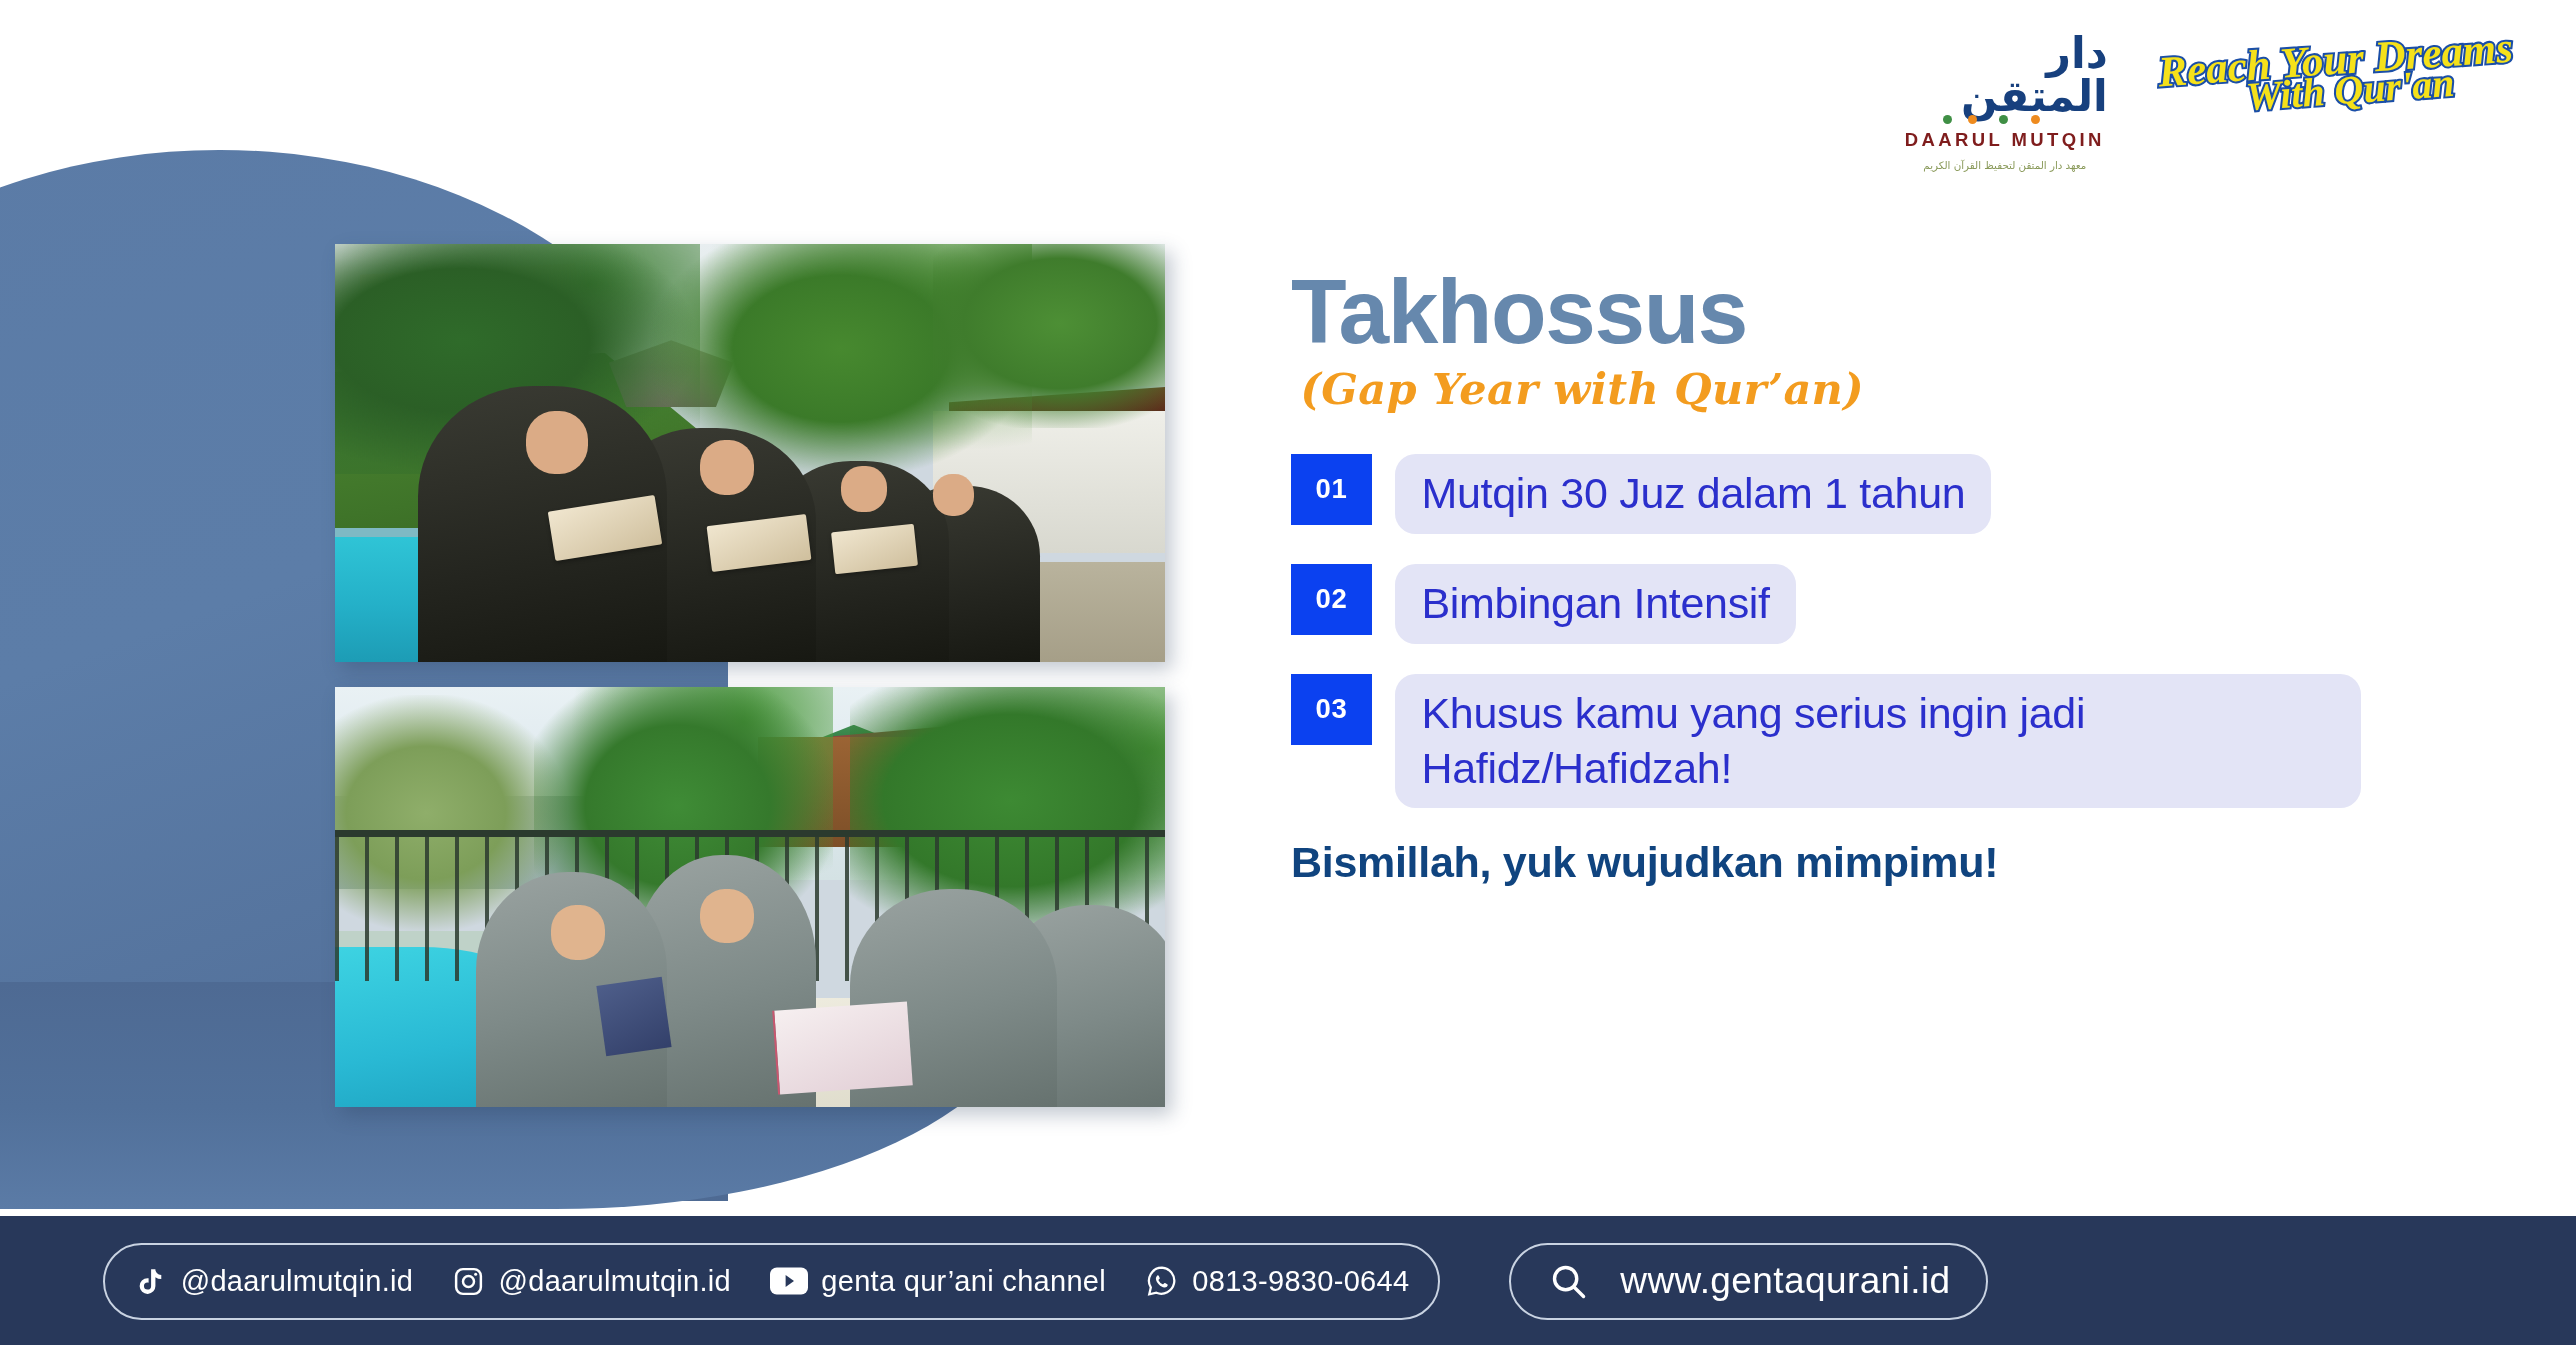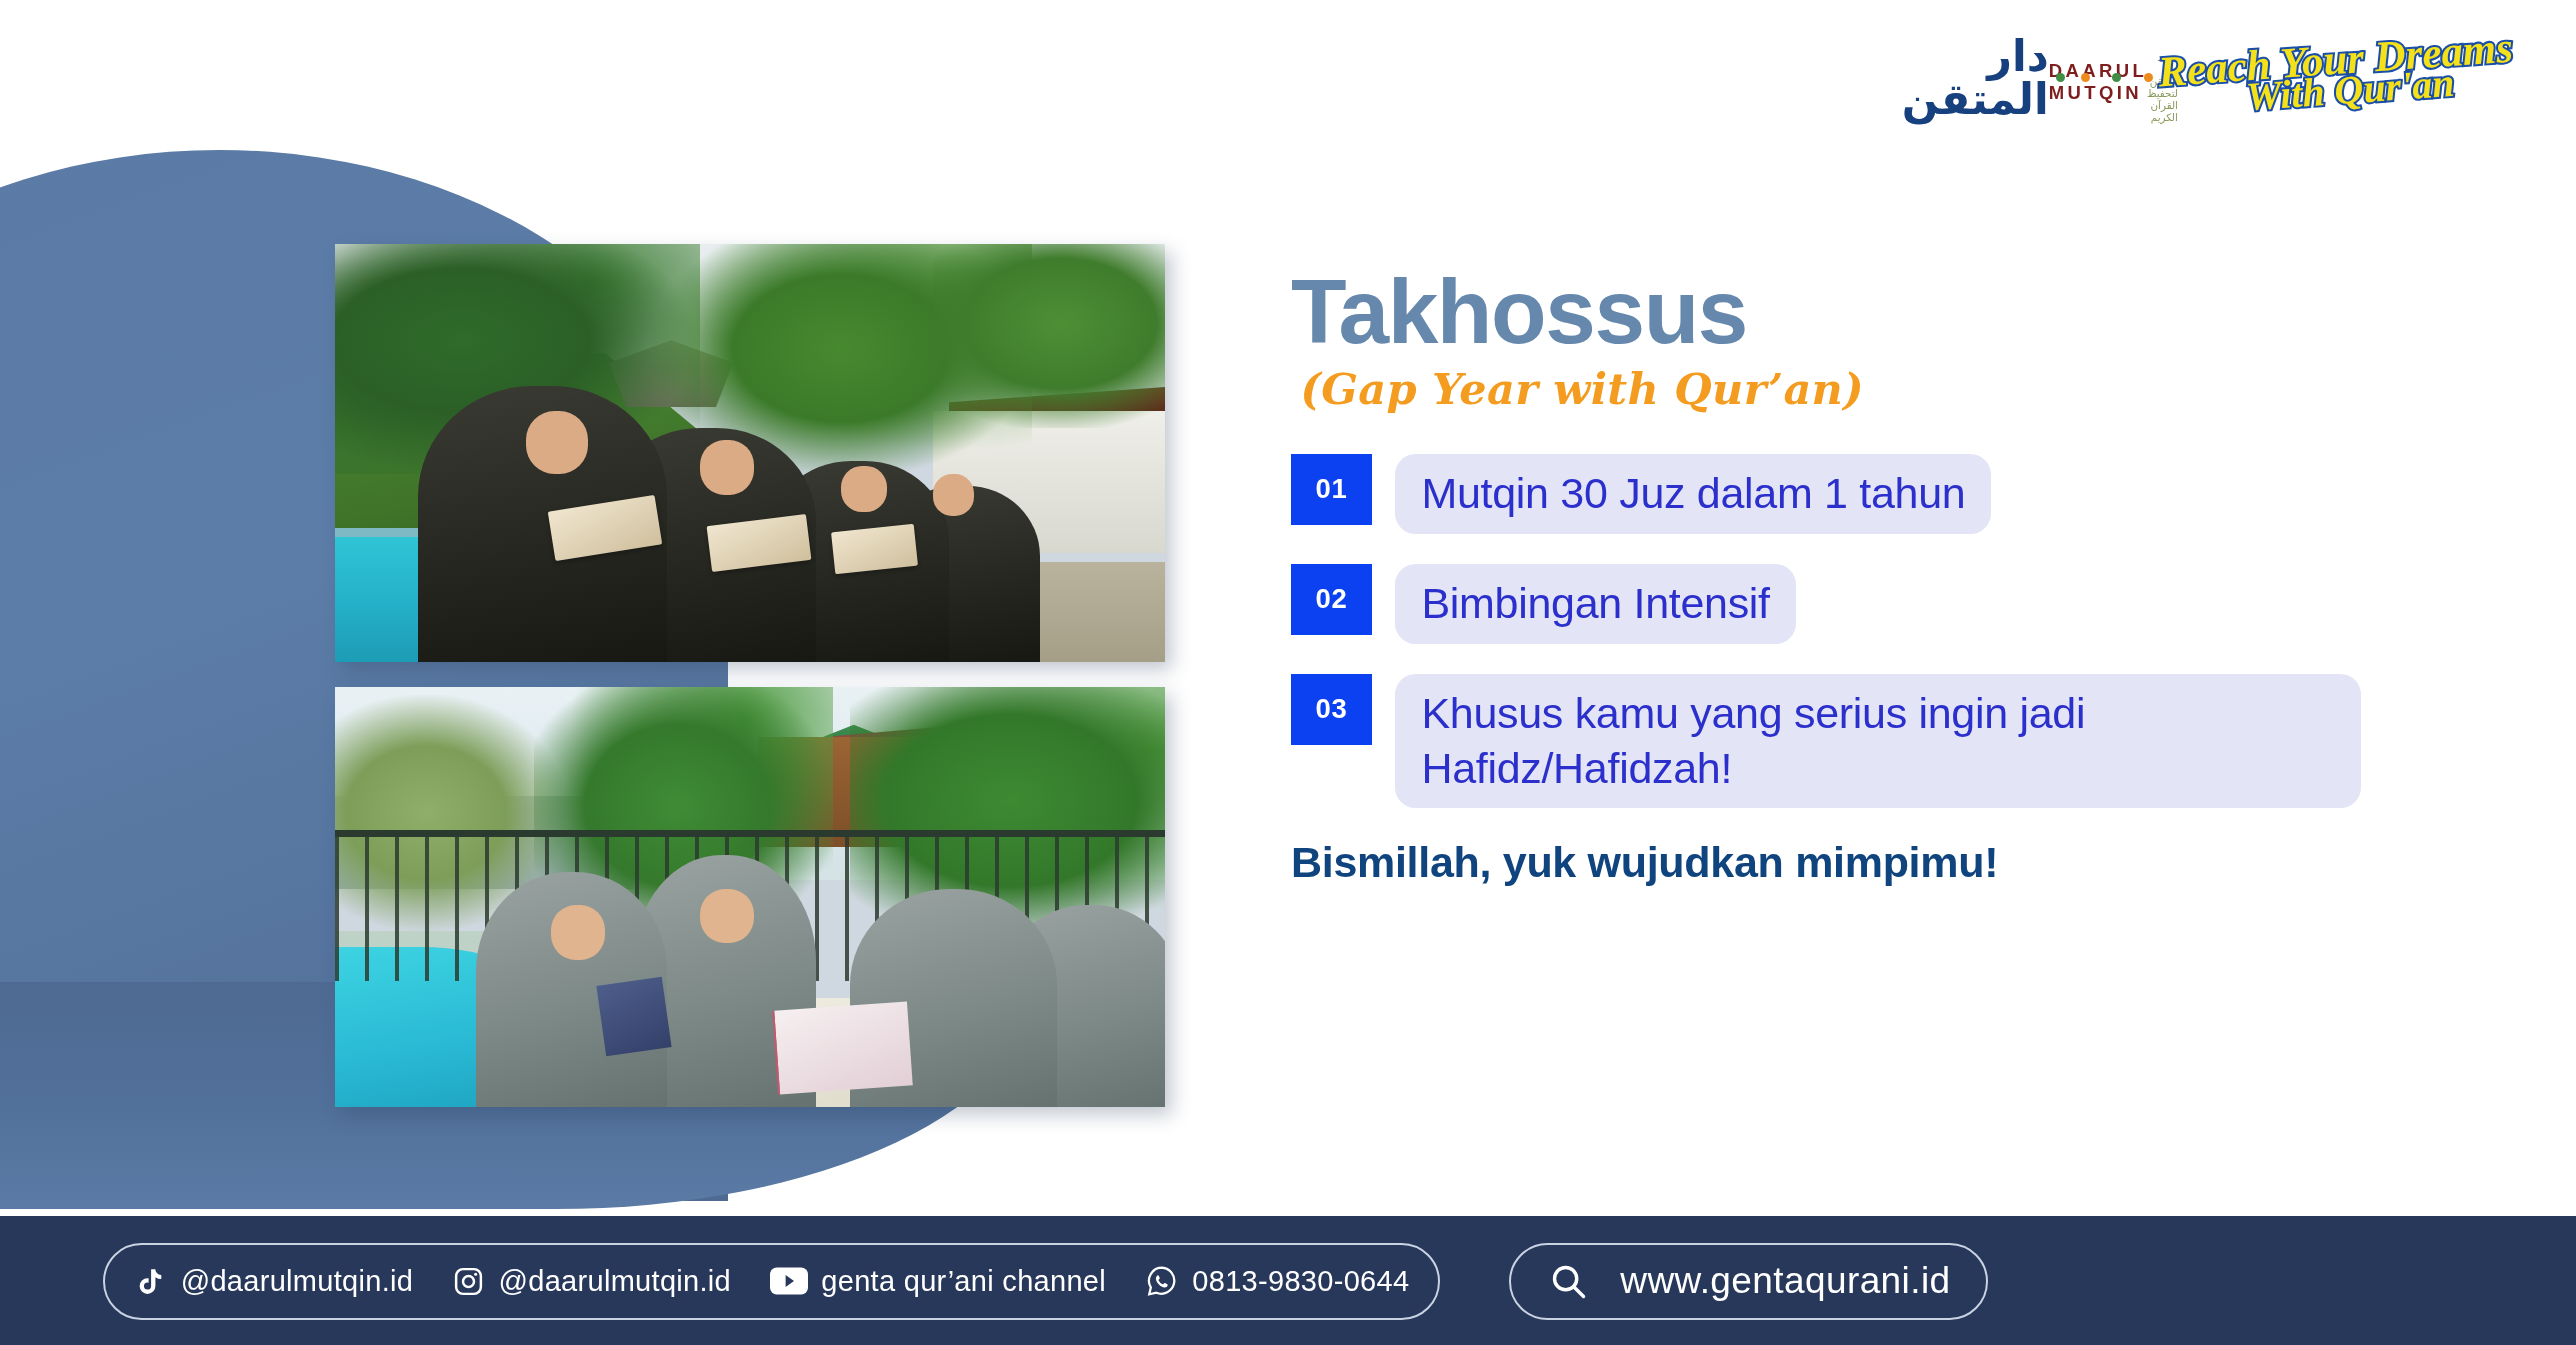--- a/index.html
+++ b/index.html
@@ -145,34 +145,34 @@
   .q1{left:26%;top:52%;width:6.5%;height:13%;}
   .q2{left:44%;top:48%;width:6.5%;height:13%;}
   .p2-quran{position:absolute;left:53%;top:76%;width:16%;height:20%;
     background:linear-gradient(160deg,#f6eff0,#e2cfd6);
     border-left:2.7px solid #c9566f;transform:rotate(-4deg);}
   .p2-bookblue{position:absolute;left:32%;top:70%;width:8%;height:17%;
     background:linear-gradient(160deg,#4e5e8a,#33406a);transform:rotate(-8deg);}
 
   
   .logo-wrap{position:absolute;right:62px;top:32px;z-index:6;display:flex;align-items:flex-start;gap:51px;}
-  .logo-mark{width:206px;display:flex;flex-direction:row;align-items:center;}
+  .logo-mark{width:206px;display:flex;flex-direction:column;align-items:center;}
   .logo-arabic{
     font-family:"DejaVu Sans", sans-serif;
     font-size:43px;color:#17407e;line-height:1;letter-spacing:-1.4px;
     direction:rtl;font-weight:700;
   }
   .logo-dots{position:relative;width:137px;height:5.5px;margin-top:-2.7px;}
   .logo-dots i{position:absolute;width:9px;height:9px;border-radius:50%;}
   .logo-name{
     font-size:18.5px;letter-spacing:3.4px;color:#7f1d1d;font-weight:700;margin-top:8.2px;
   }
   .logo-sub{
     font-family:"DejaVu Sans", sans-serif;
-    font-size:10.3px;color:#8a9a5a;margin-top:19px;direction:rtl;letter-spacing:0.3px;
+    font-size:10.3px;color:#8a9a5a;margin-top:8px;direction:rtl;letter-spacing:0.3px;
   }
   .tagline{
     margin-top:9.6px;
     font-family:"Liberation Serif", serif;
     font-style:italic;font-weight:700;
     font-size:43px;line-height:.85;
     color:#f5e11a;
     text-align:center;
     transform:rotate(-4deg);
     -webkit-text-stroke:4.1px #1b4fa8;

